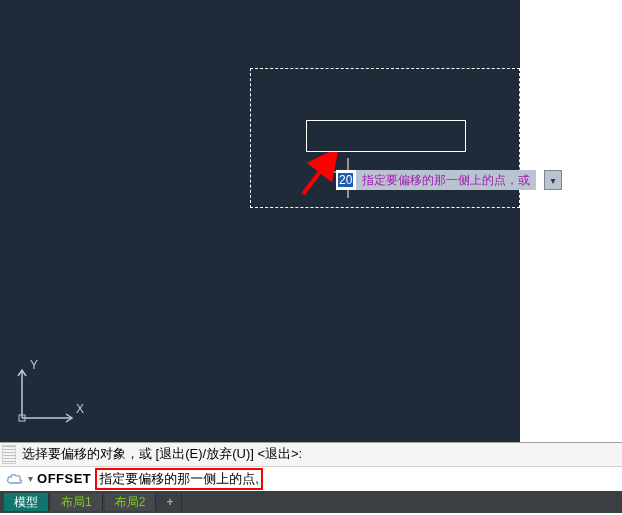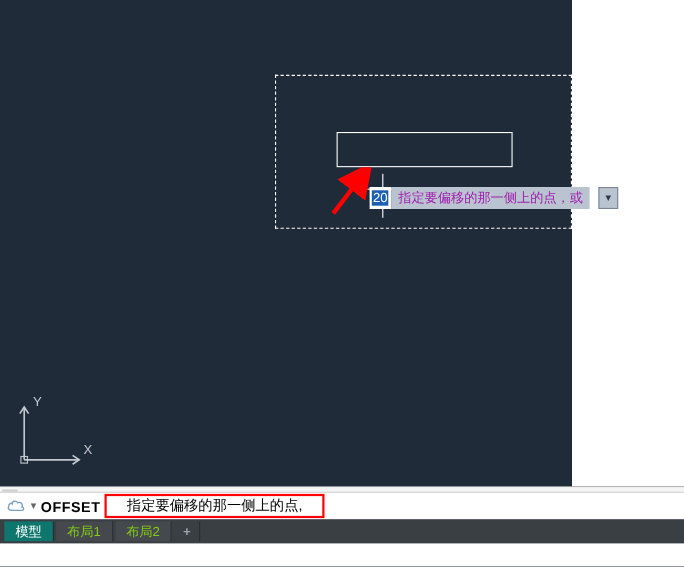--- a/index.html
+++ b/index.html
@@ -120,21 +120,21 @@
   .drop-caret {
     font-size: 10px;
     color: #666;
   }
   .cmd-name {
     font-weight: bold;
     letter-spacing: 0.5px;
   }
   .highlight {
     border: 2px solid #ff0000;
-    padding: 0 18px;
+    padding: 0 2px;
   }
   .option-letter { color: #1e4fd6; }
   .status-bar {
     width: 622px;
     height: 22px;
     background: #3a3f44;
     display: flex;
     align-items: center;
     padding: 0 4px;
     gap: 2px;
@@ -199,20 +199,21 @@
       <rect x="3" y="51" width="6" height="6" fill="none" stroke="#c2c8cf" stroke-width="1"></rect>
     </svg>
     <span class="lblY">Y</span>
     <span class="lblX">X</span>
   </div>
 </div>
 
 <div class="cmd-area">
   <div class="cmd-history">
     <div class="grip"></div>
+    <span>选择要偏移的对象，或 [退出(E)/放弃(U)] &lt;退出&gt;:</span>
   </div>
   <div class="cmd-line">
     <span class="cloud-icon">
       <svg width="18" height="14" viewBox="0 0 18 14">
         <path d="M5 11 C2 11 1 9 2 7 C2 5 4 4 5 5 C5 2 9 2 10 4 C13 3 15 5 14 8 C16 8 16 11 14 11 Z" fill="none" stroke="#7aa0c4" stroke-width="1.3"></path>
       </svg>
     </span>
     <span class="drop-caret">▾</span>
     <span class="cmd-name">OFFSET</span>
     <span class="highlight">指定要偏移的那一侧上的点,</span>

